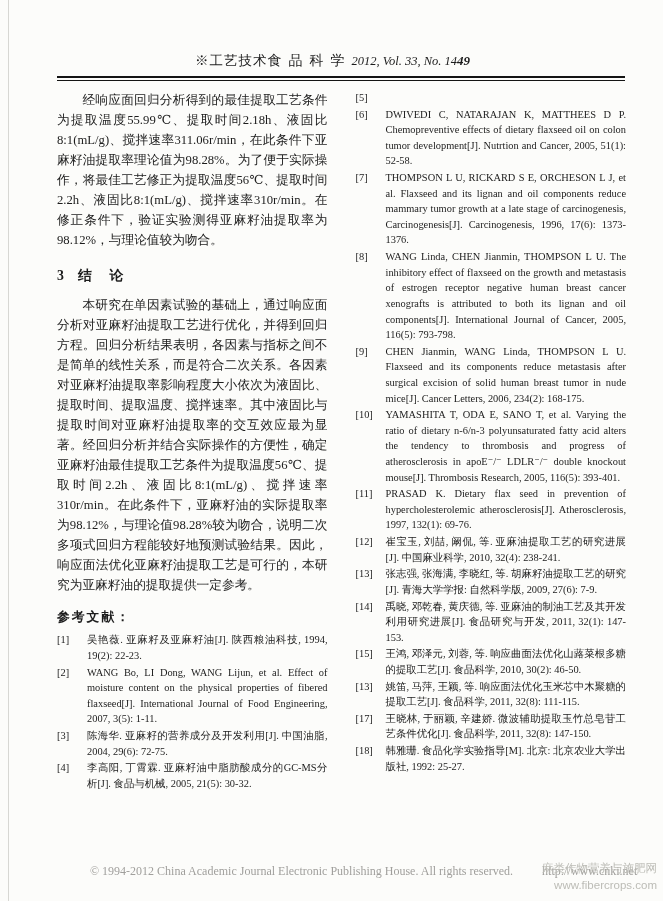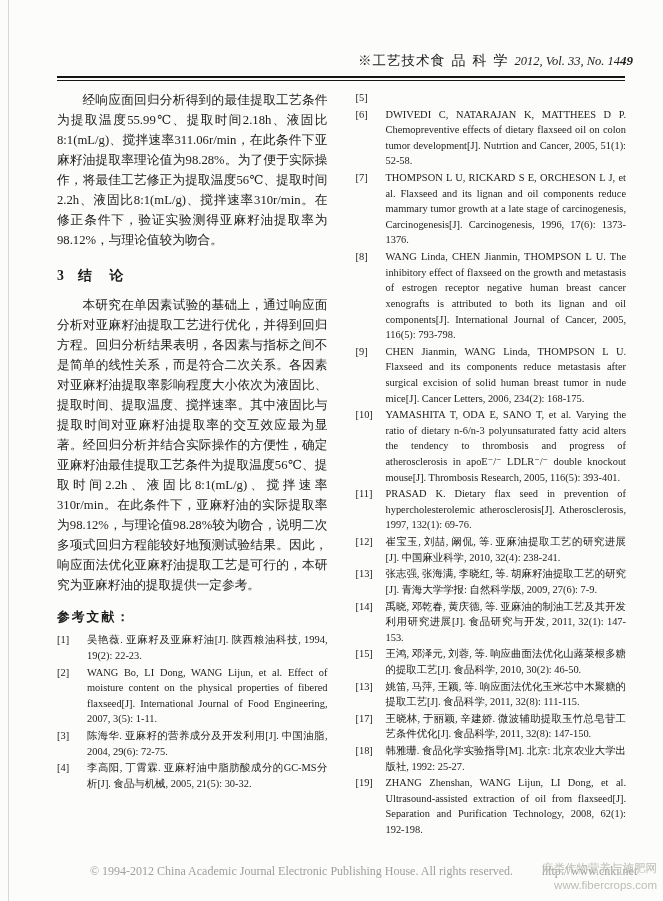--- a/index.html
+++ b/index.html
@@ -15,22 +15,22 @@
     background:#fcfcfa;
     color:#1c1c1c;
     overflow:hidden;
   }
   .scan-edge{
     position:absolute;left:8px;top:0;bottom:0;width:1px;
     background:#d7d7d3;
   }
   
   .header{
-    position:absolute;top:52px;left:57px;right:30px;
-    display:flex;align-items:baseline;justify-content:flex-end;
+    position:absolute;top:52px;left:57px;right:55px;
+    display:flex;align-items:baseline;justify-content:center;
   }
   .header .section-label{font-size:13.5px;letter-spacing:1px;}
   .header .journal-title{font-size:14px;letter-spacing:7px;font-weight:500;}
   .header .issue{font-size:12.5px;font-style:italic;white-space:nowrap;}
   .header .pageno{font-weight:bold;font-style:italic;margin-left:0;font-size:13px;}
   .rule{
     position:absolute;left:57px;right:38px;top:76px;height:0;
     border-top:2.6px solid #141414;
   }
   .rule:after{
@@ -192,24 +192,20 @@
           <div class="ref">
             <span class="ref-num">[17]</span>
             <span class="ref-text">王晓林, 于丽颖, 辛建娇. 微波辅助提取玉竹总皂苷工艺条件优化[J]. 食品科学, 2011, 32(8): 147-150.</span>
           </div>
 
           <div class="ref">
             <span class="ref-num">[18]</span>
             <span class="ref-text">韩雅珊. 食品化学实验指导[M]. 北京: 北京农业大学出版社, 1992: 25-27.</span>
           </div>
 
-          <div class="ref">
-            <span class="ref-num">[19]</span>
-            <span class="ref-text">ZHANG Zhenshan, WANG Lijun, LI Dong, et al. Ultrasound-assisted extraction of oil from flaxseed[J]. Separation and Purification Technology, 2008, 62(1): 192-198.</span>
-          </div>
         </div>
     </div>
 
   </div>
 
   <div class="footer">
     <span>© 1994-2012 China Academic Journal Electronic Publishing House. All rights reserved.</span>
     <span class="cnki-url">http://www.cnki.net</span>
   </div>
 

